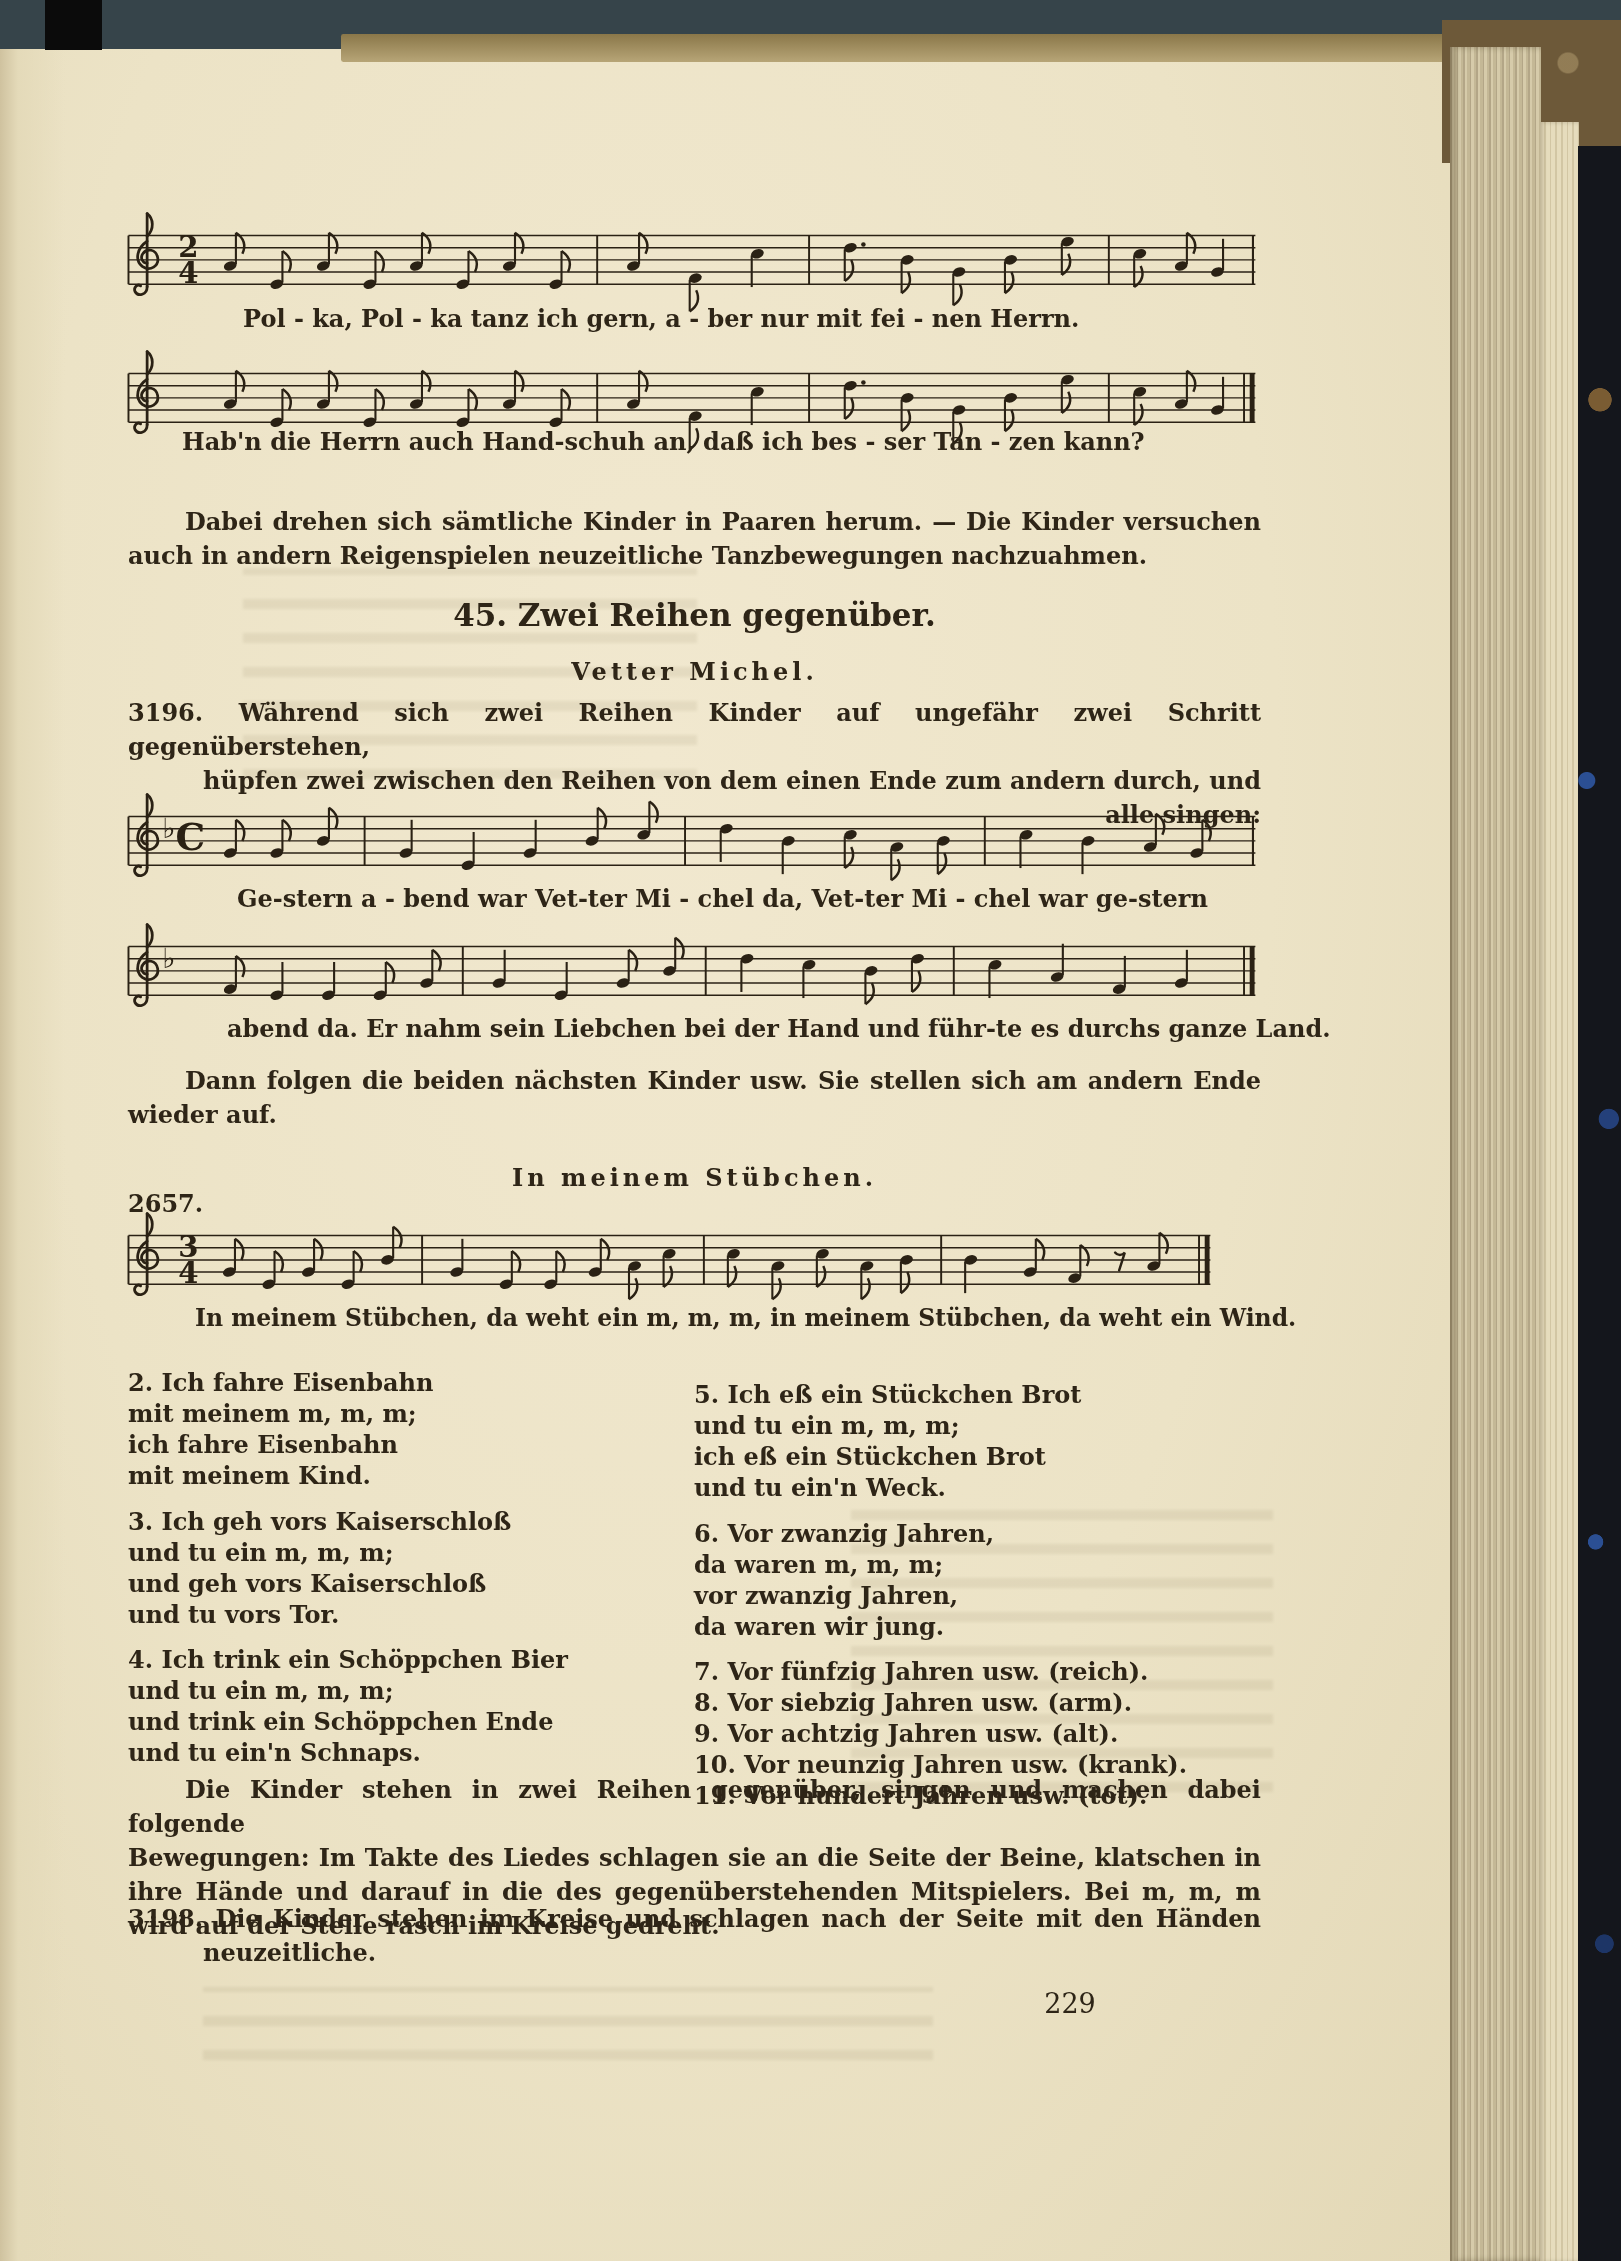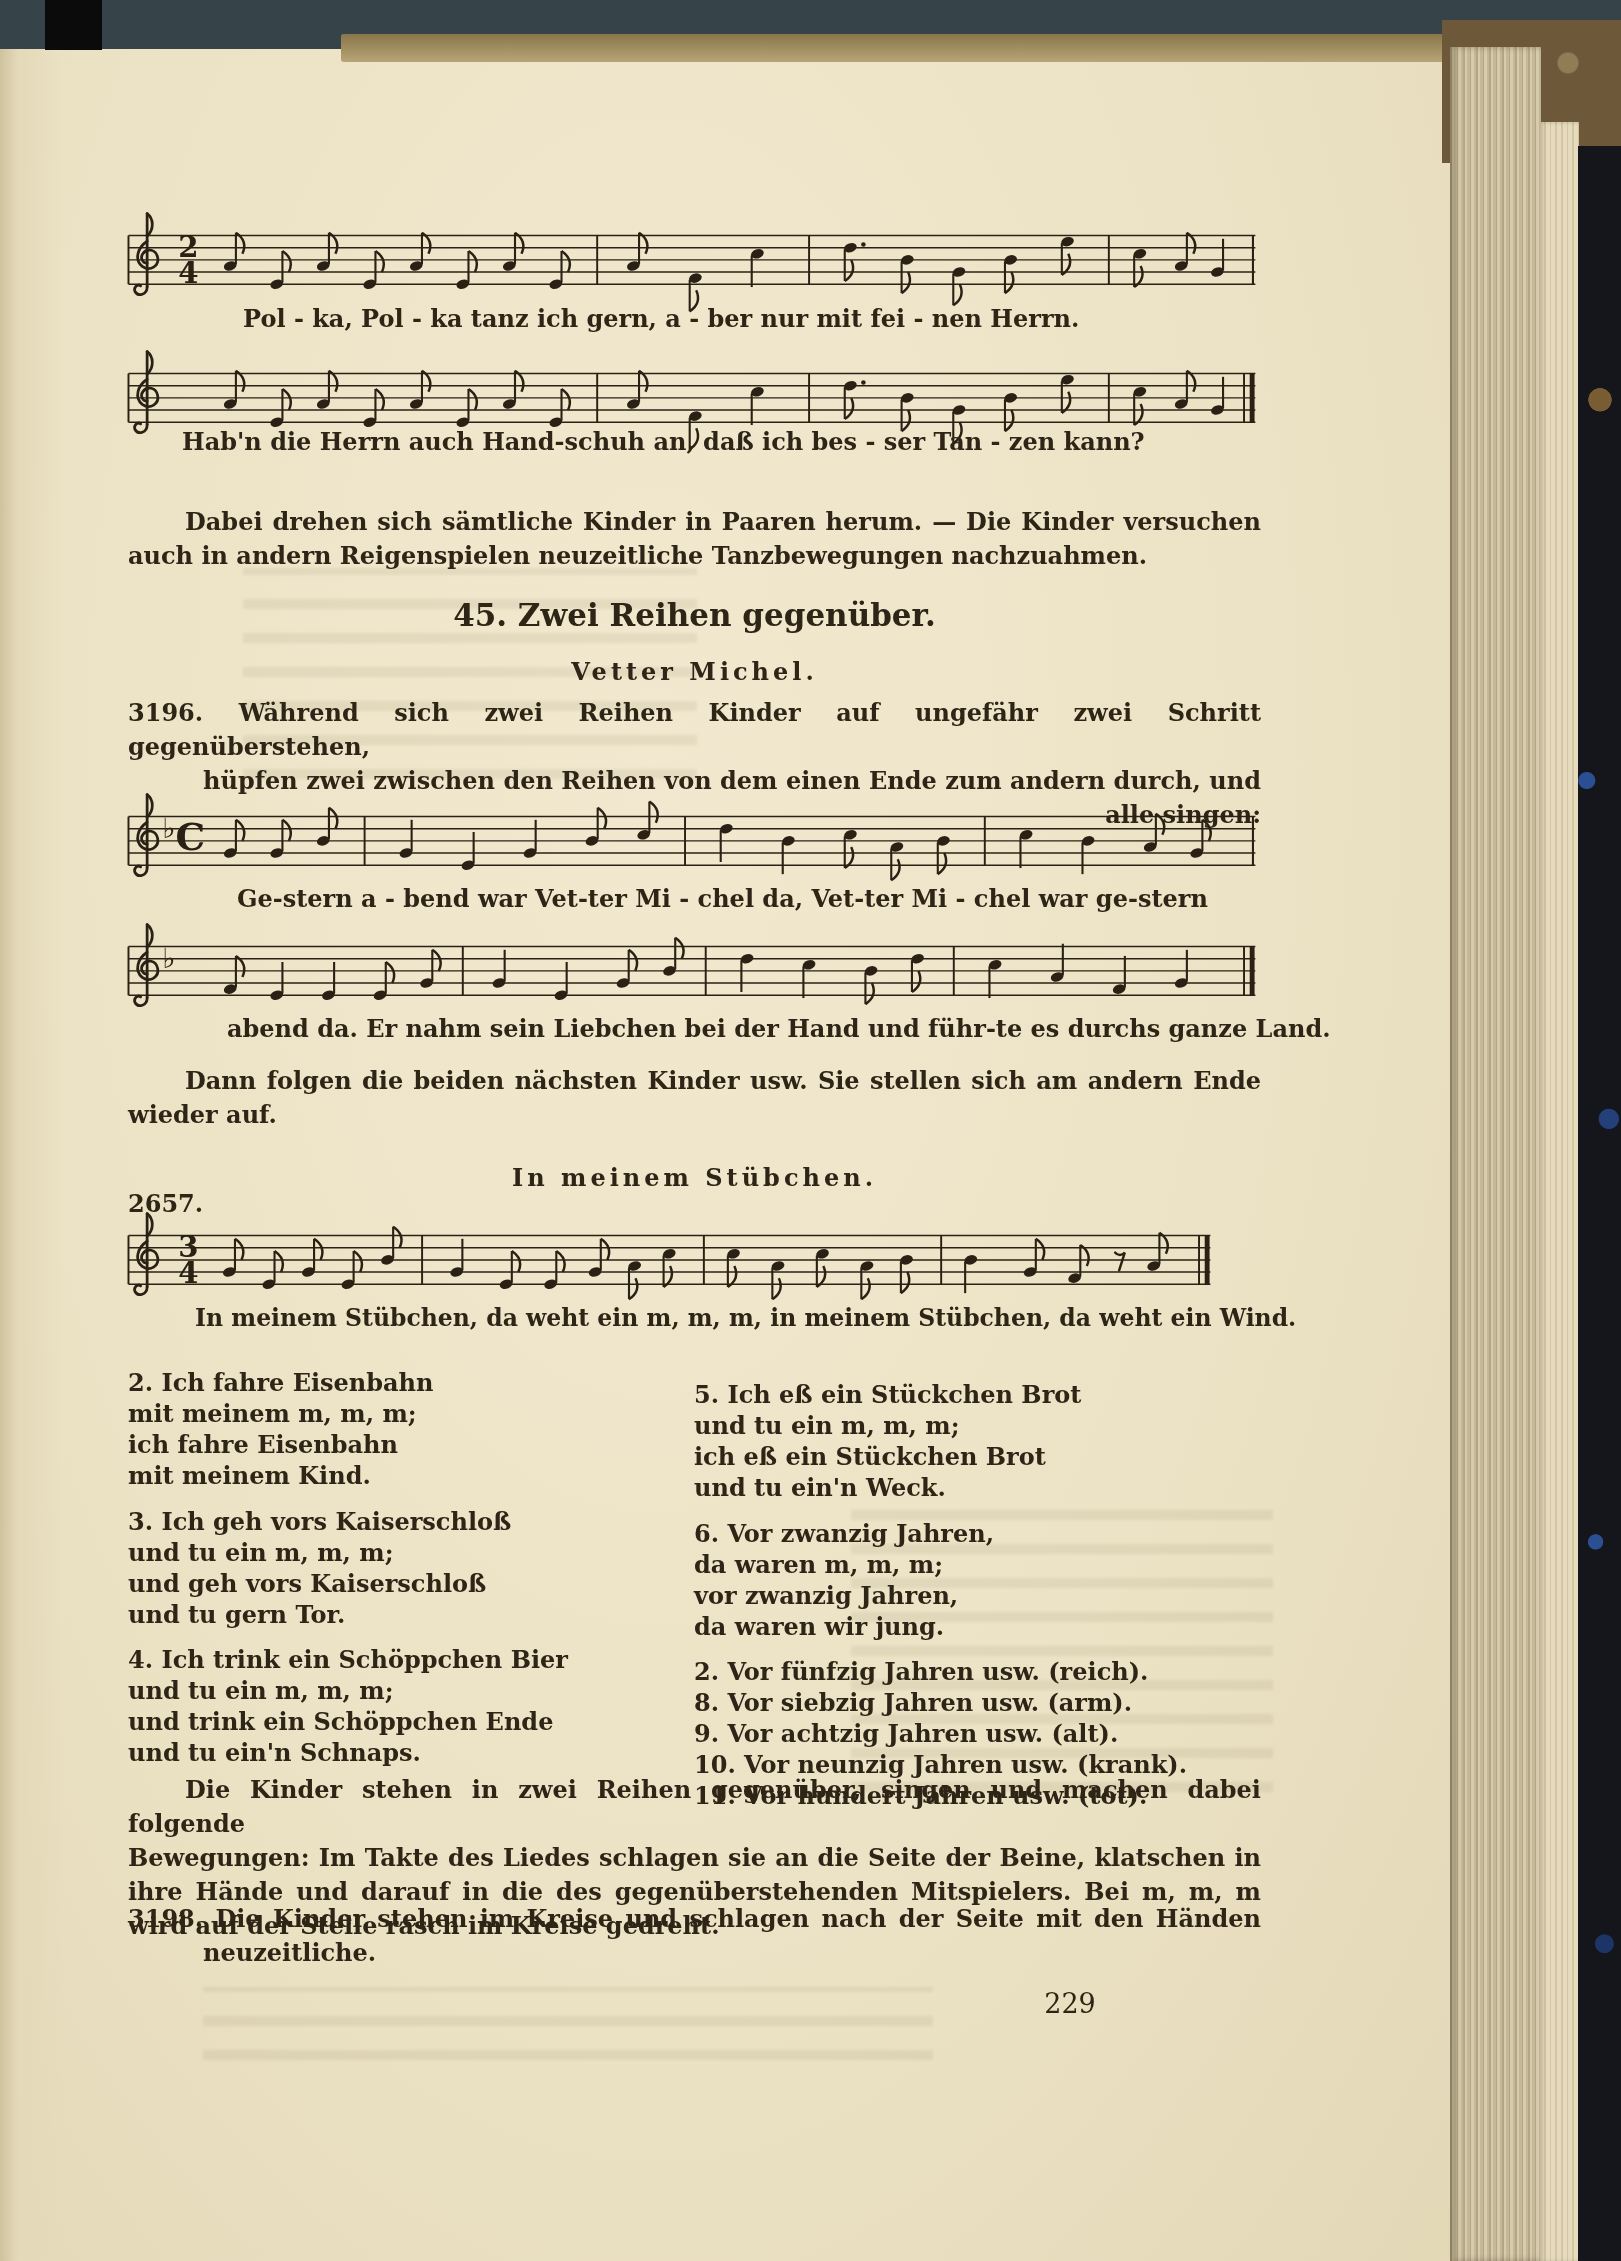--- a/index.html
+++ b/index.html
@@ -451,21 +451,21 @@
       <div style="margin-bottom:14.6px;">
         <div>2. Ich fahre Eisenbahn</div>
         <div>mit meinem m, m, m;</div>
         <div>ich fahre Eisenbahn</div>
         <div>mit meinem Kind.</div>
       </div>
       <div style="margin-bottom:14.6px;">
         <div>3. Ich geh vors Kaiserschloß</div>
         <div>und tu ein m, m, m;</div>
         <div>und geh vors Kaiserschloß</div>
-        <div>und tu gern Tor.</div>
+        <div>und tu vors Tor.</div>
       </div>
       <div>
         <div>4. Ich trink ein Schöppchen Bier</div>
         <div>und tu ein m, m, m;</div>
         <div>und trink ein Schöppchen Ende</div>
         <div>und tu ein'n Schnaps.</div>
       </div>
     </div>
 
     <div class="t verse" style="left:694px;top:1318px;width:584px;">
@@ -475,21 +475,21 @@
         <div>ich eß ein Stückchen Brot</div>
         <div>und tu ein'n Weck.</div>
       </div>
       <div style="margin-bottom:14.6px;">
         <div>6. Vor zwanzig Jahren,</div>
         <div>da waren m, m, m;</div>
         <div>vor zwanzig Jahren,</div>
         <div>da waren wir jung.</div>
       </div>
       <div>
-        <div>2. Vor fünfzig Jahren usw. (reich).</div>
+        <div>7. Vor fünfzig Jahren usw. (reich).</div>
         <div>8. Vor siebzig Jahren usw. (arm).</div>
         <div>9. Vor achtzig Jahren usw. (alt).</div>
         <div>10. Vor neunzig Jahren usw. (krank).</div>
         <div>11. Vor hundert Jahren usw. (tot).</div>
       </div>
     </div>
 
     <div class="t jl" style="left:128px;top:1724px;width:1133px;">
       <div class="j" style="text-indent:57px;">Die Kinder stehen in zwei Reihen gegenüber, singen und machen dabei folgende</div>
       <div class="j">Bewegungen: Im Takte des Liedes schlagen sie an die Seite der Beine, klatschen in</div>

